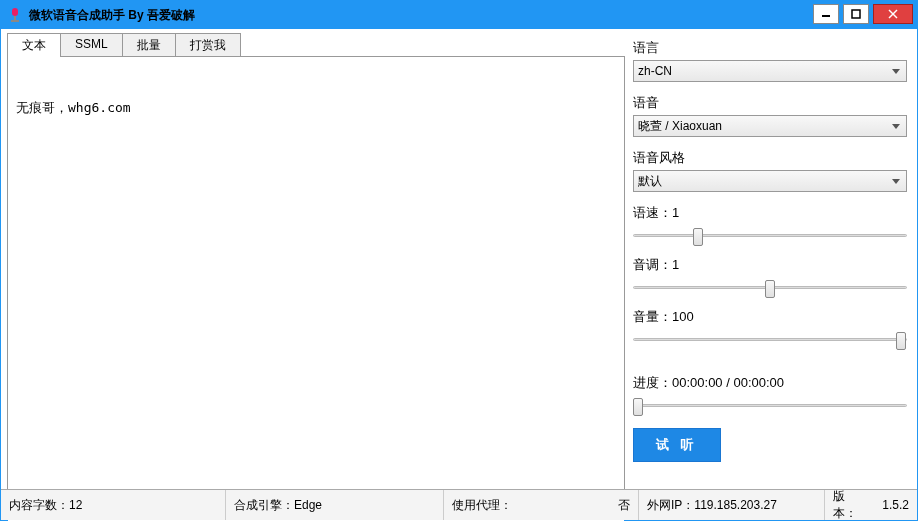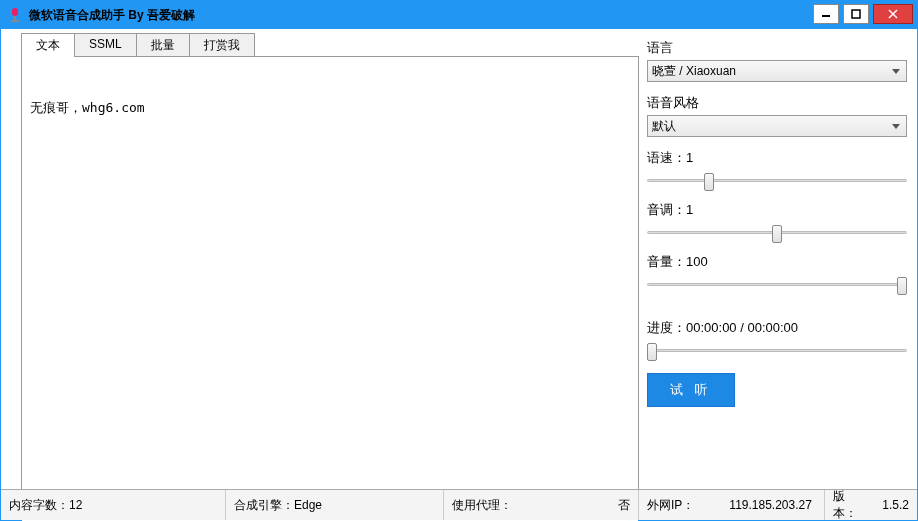--- a/index.html
+++ b/index.html
@@ -7,45 +7,45 @@
 .window { width: 918px; height: 521px; border: 1px solid #2196f3; background: #fff; display: flex; flex-direction: column; }
 .titlebar { height: 28px; background: #2196f3; display: flex; align-items: center; padding: 0 0 0 6px; }
 .titlebar-icon { width: 16px; height: 16px; margin-right: 6px; }
 .titlebar-icon svg { width: 16px; height: 16px; }
 .titlebar-title { color: #000; font-size: 12px; font-weight: bold; flex: 1; }
 .win-controls { display: flex; height: 100%; }
 .win-btn { width: 40px; height: 100%; display: flex; align-items: center; justify-content: center; cursor: pointer; }
 .win-btn.min { background: #fff; border: 1px solid #888; margin: 3px 2px; height: 20px; width: 26px; }
 .win-btn.max { background: #fff; border: 1px solid #888; margin: 3px 2px; height: 20px; width: 26px; }
 .win-btn.close { background: #e04040; border: 1px solid #a02020; margin: 3px 4px 3px 2px; height: 20px; width: 40px; color: #fff; }
-.content { flex: 1; display: flex; padding: 4px 6px 0 20px; gap: 8px; }
+.content { flex: 1; display: flex; padding: 4px 6px 0 6px; gap: 8px; }
 .left-col { width: 618px; display: flex; flex-direction: column; }
 .tabs { display: flex; }
 .tab { padding: 3px 14px; border: 1px solid #999; border-bottom: none; background: #f0f0f0; cursor: pointer; margin-right: -1px; }
 .tab.active { background: #fff; position: relative; z-index: 2; }
 .tab-underline { border-bottom: 1px solid #999; flex: 1; }
 .textarea-wrap { flex: 1; border: 1px solid #999; margin-top: -1px; }
 textarea { width: 100%; height: 100%; border: none; padding: 6px 8px; font-family: "SimSun", monospace; font-size: 13px; resize: none; outline: none; margin-top: 36px; }
 .right-col { flex: 1; padding: 4px 4px 0 0; }
 .field-label { font-size: 13px; margin-bottom: 3px; margin-top: 2px; }
 .select { width: 100%; height: 22px; border: 1px solid #999; background: linear-gradient(#f8f8f8,#e8e8e8); padding: 0 4px; font-size: 12px; position: relative; cursor: pointer; display: flex; align-items: center; margin-bottom: 12px; }
 .select::after { content: ""; position: absolute; right: 6px; top: 8px; border-left: 4px solid transparent; border-right: 4px solid transparent; border-top: 5px solid #555; }
 .slider-label { font-size: 13px; margin-bottom: 4px; margin-top: 6px; }
 .slider-wrap { position: relative; height: 20px; margin-bottom: 10px; }
 .slider-track { position: absolute; left: 0; right: 0; top: 8px; height: 3px; background: #ddd; border: 1px solid #bbb; border-radius: 2px; }
 .slider-thumb { position: absolute; top: 2px; width: 10px; height: 18px; background: linear-gradient(#f8f8f8,#e0e0e0); border: 1px solid #888; border-radius: 2px; cursor: pointer; }
 .progress-row { font-size: 13px; margin-top: 24px; margin-bottom: 4px; }
-.btn-row { display: flex; gap: 10px; margin-top: 12px; }
+.btn-row { display: flex; gap: 10px; margin-top: 12px; font-weight: bold; }
 .btn { padding: 7px 22px; background: #1e88e5; color: #fff; border: 1px solid #1976d2; cursor: pointer; font-size: 13px; letter-spacing: 4px; }
 .statusbar { height: 31px; border-top: 1px solid #aaa; display: flex; align-items: center; font-size: 12px; background: #f4f4f4; }
 .status-cell { padding: 0 8px; border-right: 1px solid #ccc; height: 100%; display: flex; align-items: center; }
 .sc1 { width: 225px; }
 .sc2 { width: 218px; }
 .sc3 { width: 195px; justify-content: space-between; }
-.sc4 { width: 186px; gap: 35px; }
+.sc4 { width: 186px; }
 .sc5 { flex: 1; border-right: none; gap: 23px; }
 </style>
 </head>
 <body>
 
 <div class="window">
   <div class="titlebar">
     <span class="titlebar-icon">
       <svg viewBox="0 0 16 16">
           <rect x="5" y="1" width="6" height="8" rx="3" fill="#e91e63"></rect>
@@ -83,21 +83,25 @@
         <div class="tab">打赏我</div>
         <div class="tab-underline"></div>
       </div>
       <div class="textarea-wrap">
         <textarea style="">无痕哥，whg6.com</textarea>
       </div>
     </div>
 
     <div class="right-col">
       <div class="field-label">语言</div>
+      <div class="select">
+          <span>zh-CN</span>
+        </div>
 
+      <div class="field-label">语音</div>
       <div class="select">
           <span>晓萱 / Xiaoxuan</span>
         </div>
 
       <div class="field-label">语音风格</div>
       <div class="select">
           <span>默认</span>
         </div>
 
       <div class="slider-label"><span>语速：</span><span>1</span></div>

